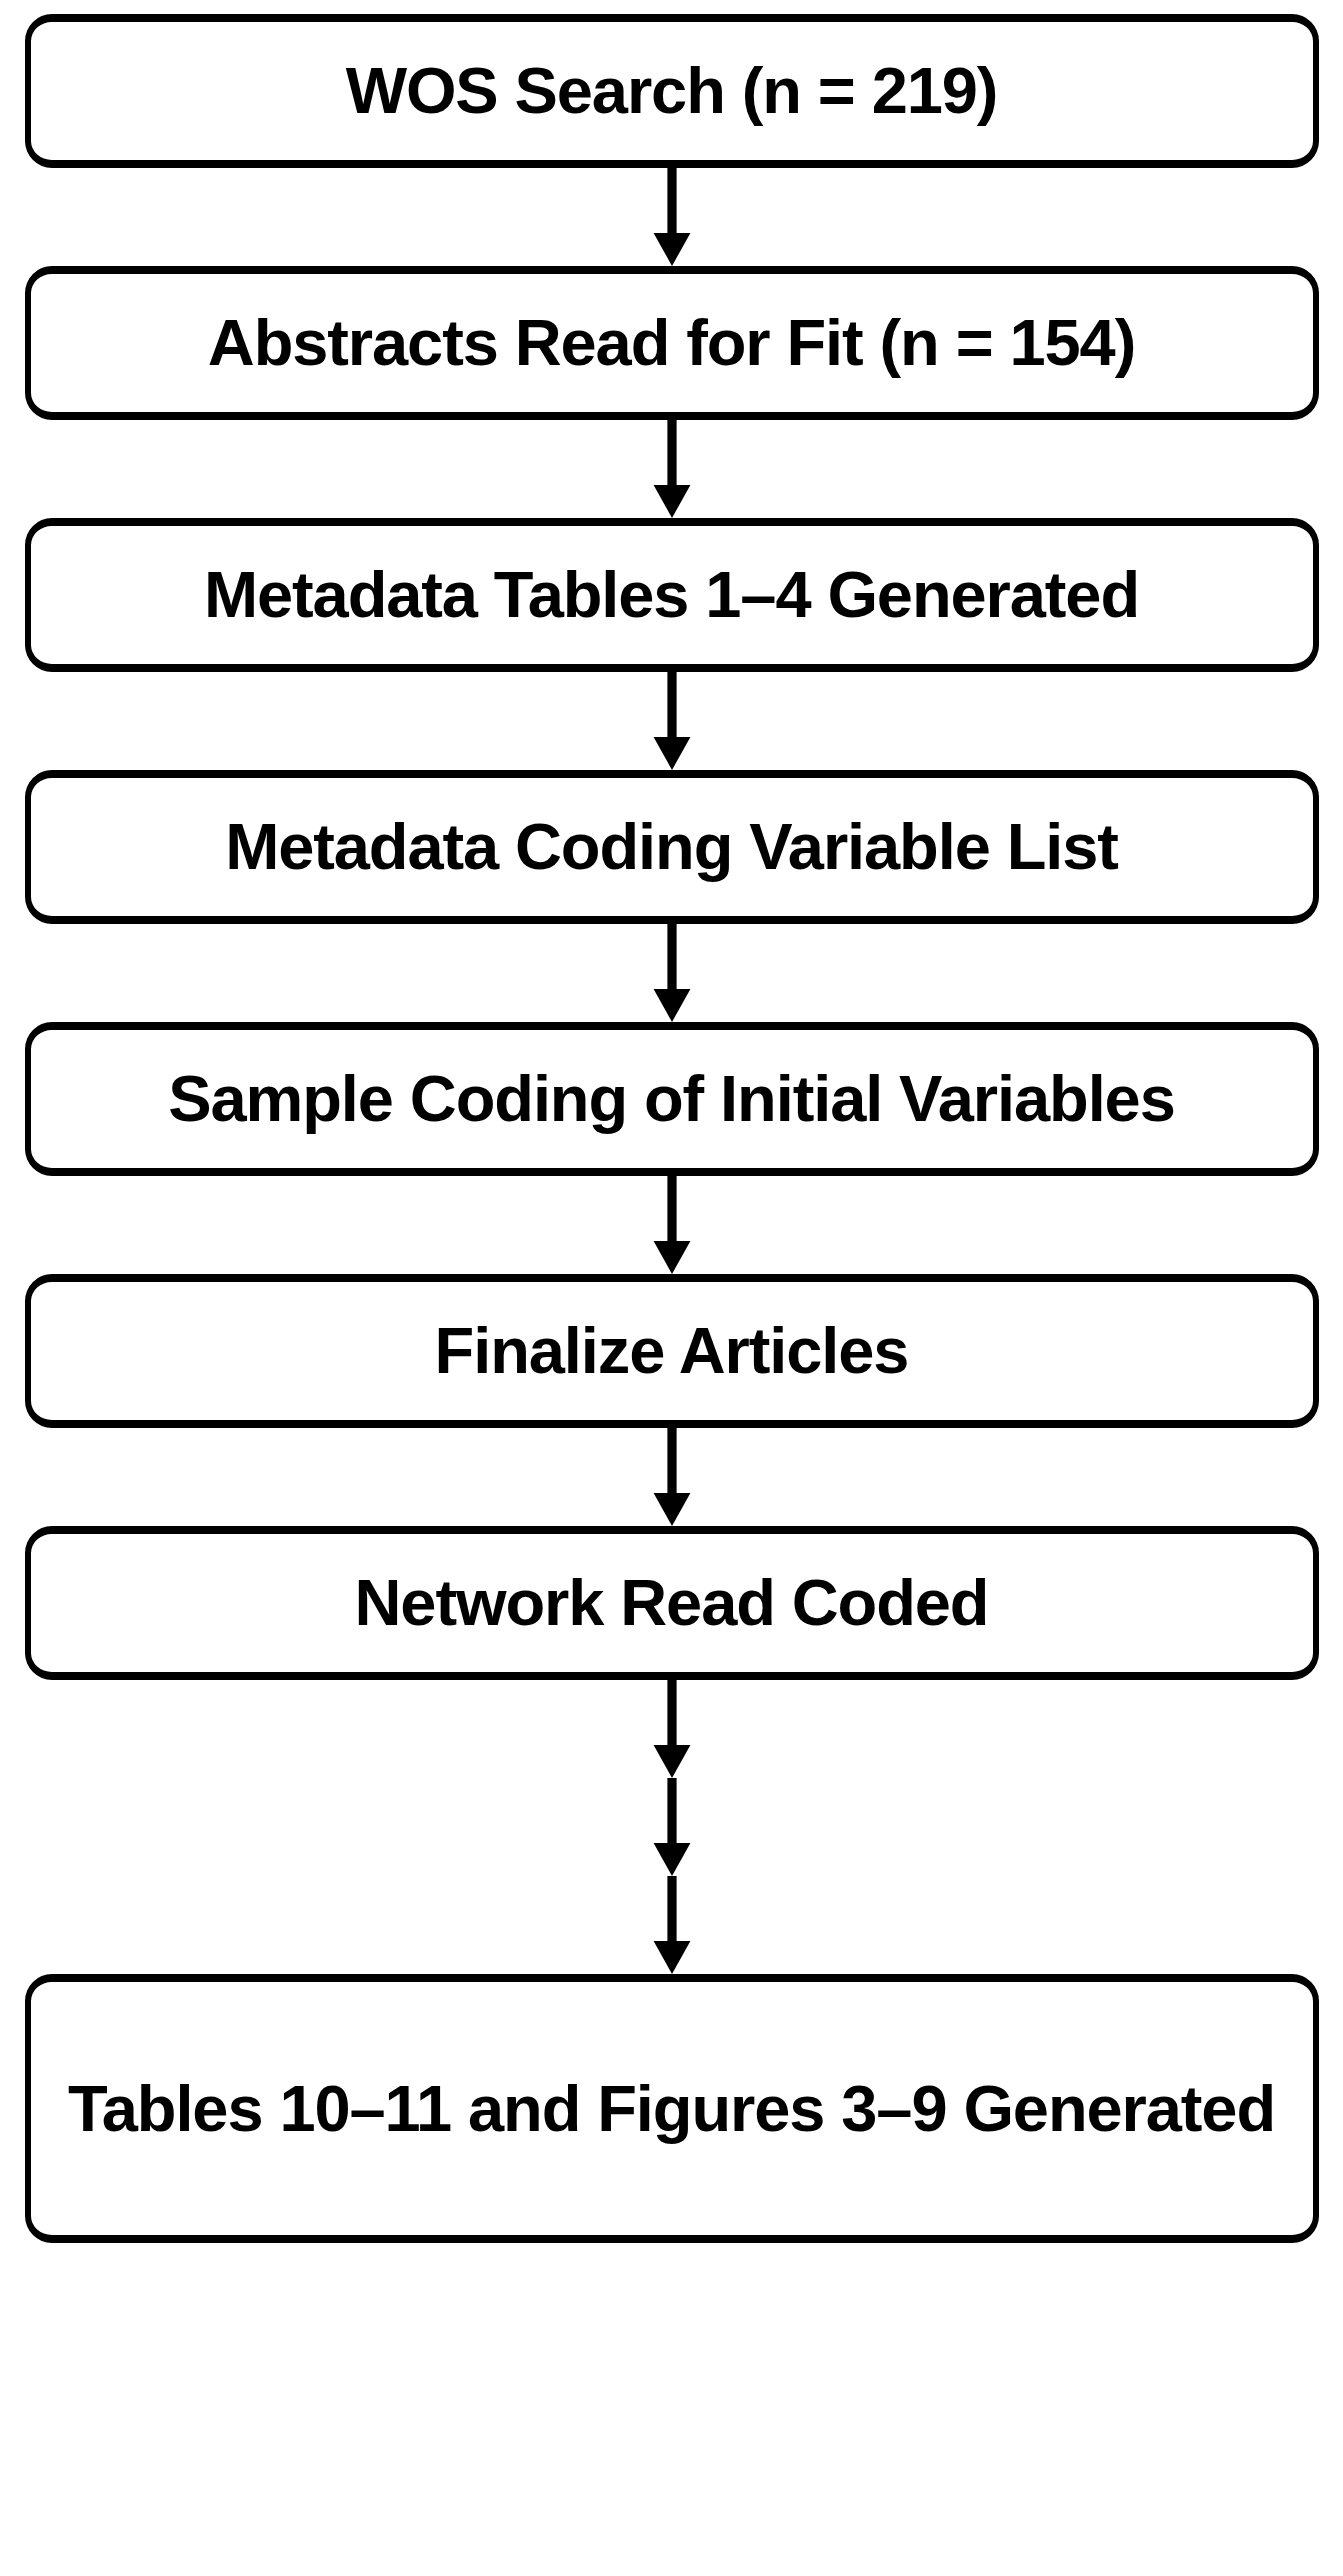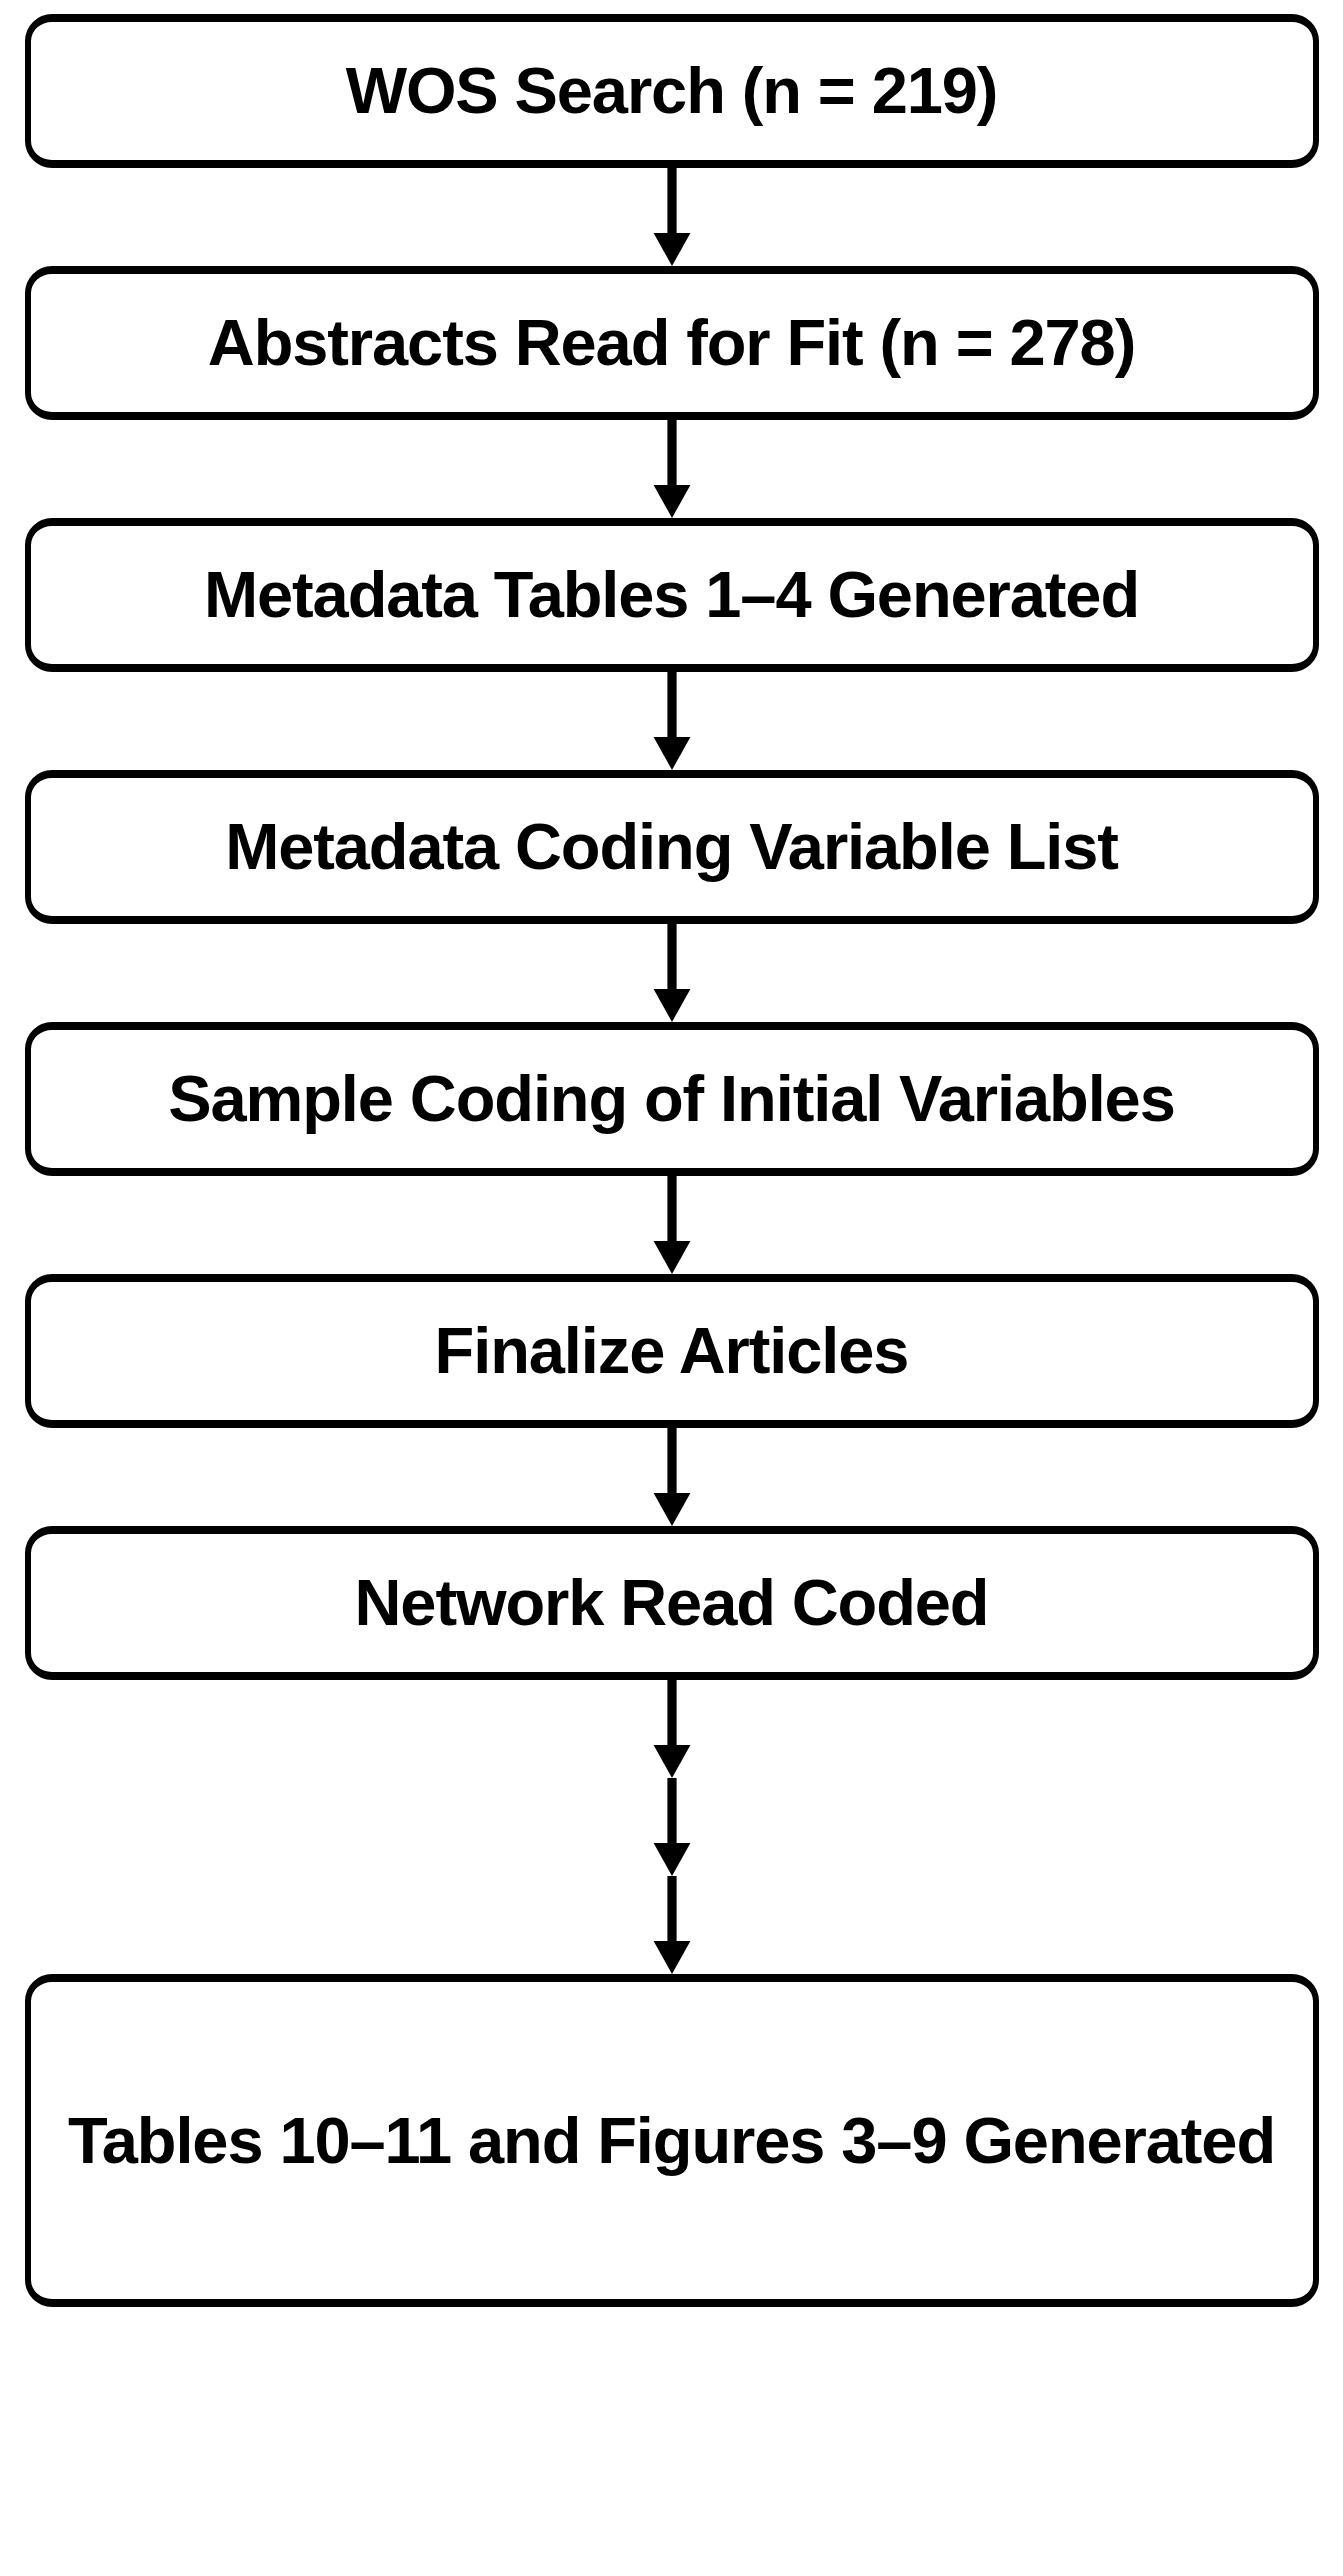--- a/index.html
+++ b/index.html
@@ -26,21 +26,21 @@
     border: 6.8px solid var(--border, #000000);
     border-top-width: 8px;
     border-bottom-width: 8px;
     border-radius: 27px;
     display: flex;
     align-items: center;
     justify-content: center;
     padding: 0 6.8px;
   }
   .box--tall {
-    height: 333px;
+    height: 269px;
   }
   .box-label {
     font-family: "Liberation Sans", sans-serif;
     font-weight: 700;
     font-size: 65px;
     letter-spacing: -1.1px;
     line-height: 98px;
     color: var(--text, #000000);
     text-align: left;
     white-space: nowrap;
@@ -71,21 +71,21 @@
   </div>
 
   <div class="arrow-wrap">
     <svg class="arrow" viewBox="0 0 66 172" preserveAspectRatio="none" aria-hidden="true">
       <rect x="25" y="0" width="16" height="120"></rect>
       <polygon points="1,114 65,114 33,172"></polygon>
     </svg>
   </div>
 
   <div class="box">
-    <span class="box-label">Abstracts Read for Fit (n = 278)</span>
+    <span class="box-label">Abstracts Read for Fit (n = 154)</span>
   </div>
 
   <div class="arrow-wrap">
     <svg class="arrow" viewBox="0 0 66 172" preserveAspectRatio="none" aria-hidden="true">
       <rect x="25" y="0" width="16" height="120"></rect>
       <polygon points="1,114 65,114 33,172"></polygon>
     </svg>
   </div>
 
   <div class="box">

